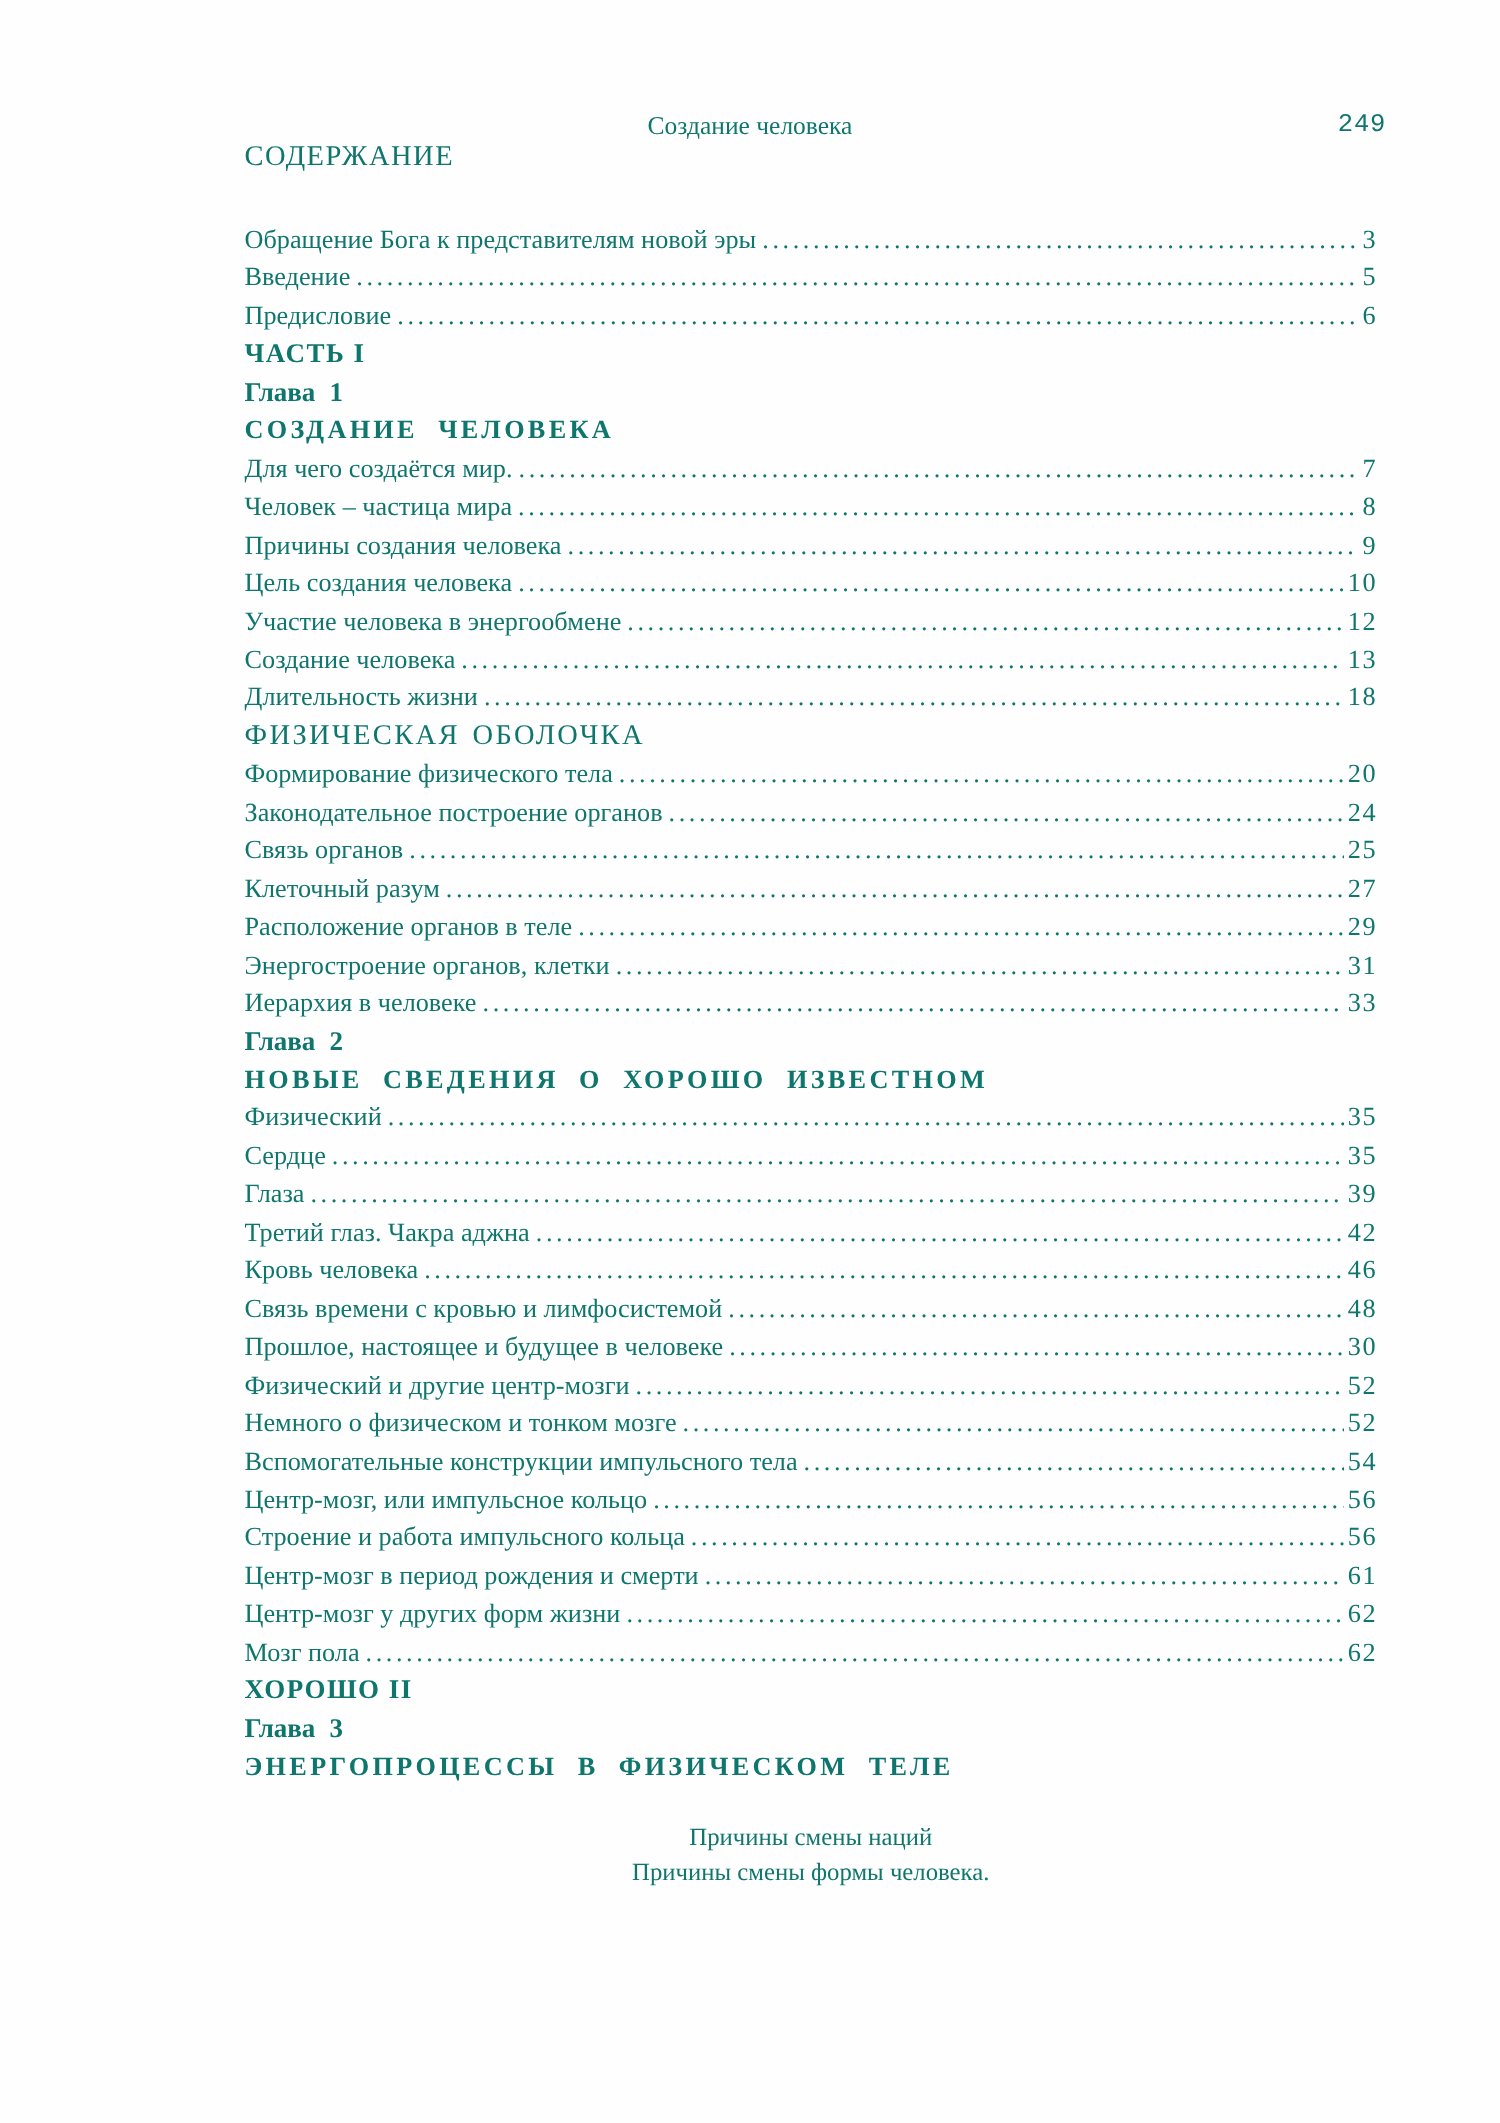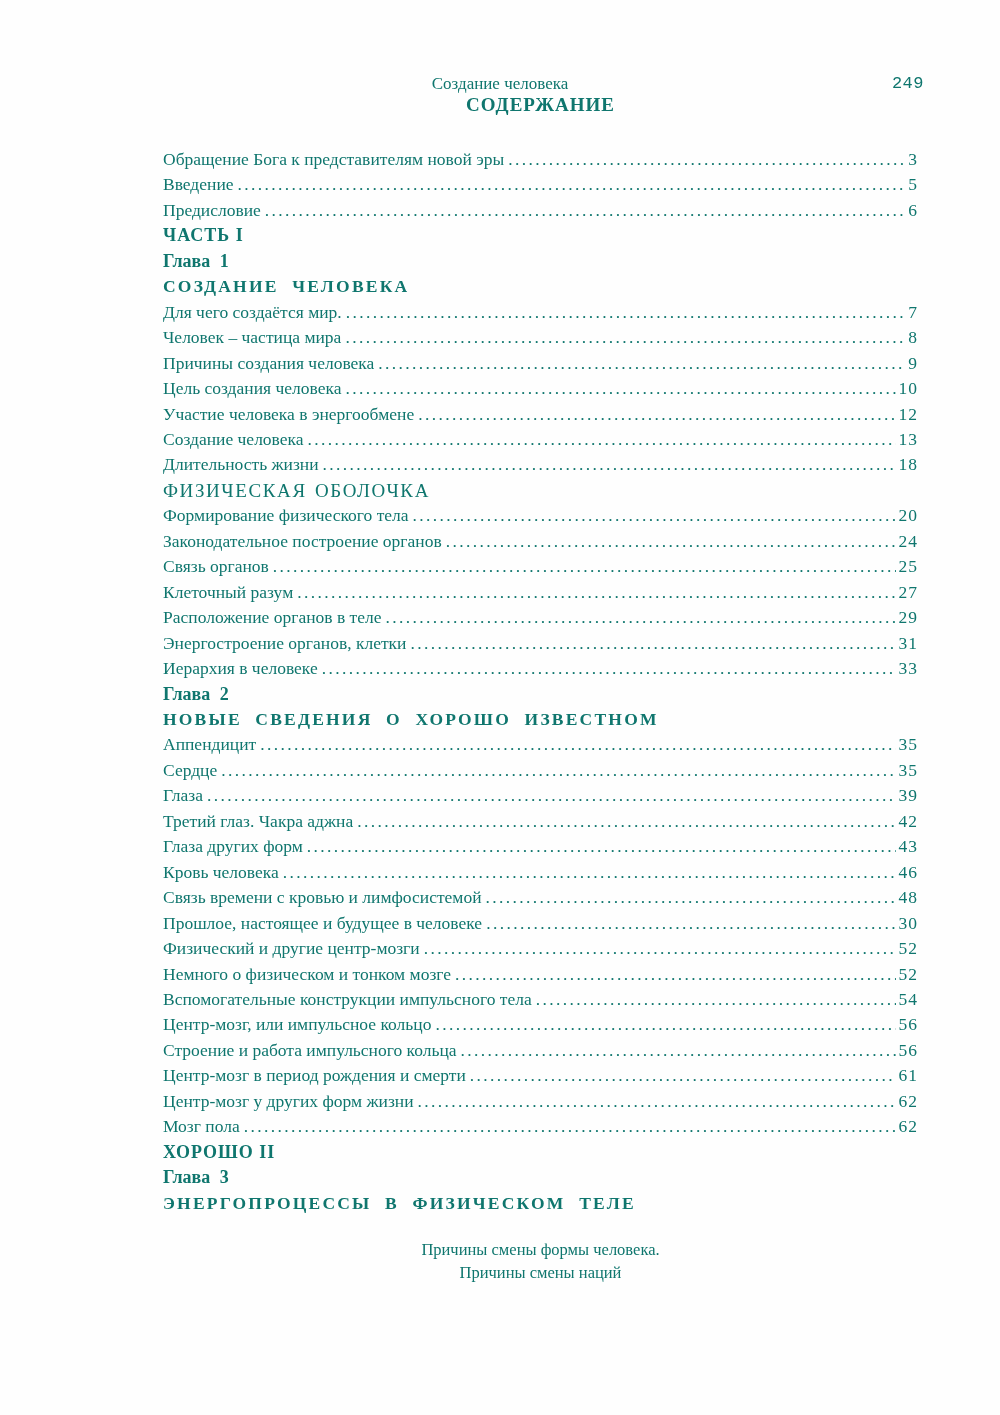--- a/index.html
+++ b/index.html
@@ -24,23 +24,22 @@
     position: absolute; left: 0; right: 0;
     text-align: center;
   }
   .running-pagenum {
     position: absolute; right: 76px; top: 0;
     letter-spacing: 0.5px;
     font-family: Liberation Mono, monospace;
   }
   .toc-title {
     margin-top: 58px;
-    text-align: center;
     font-size: 19px;
-    font-weight: bold;
+    font-weight: normal;
     letter-spacing: 1px;
     line-height: 23px;
   }
   .toc-list { margin-top: 31px; }
   .row {
     display: flex;
     align-items: baseline;
     line-height: 25.45px;
     font-size: 17.5px;
     white-space: nowrap;
@@ -191,43 +190,38 @@
         <span class="leader"></span>
         <span class="pg">33</span>
       </div>
       <div class="row chapter">
         <span class="label">Глава 2</span>
       </div>
       <div class="row heading-bold">
         <span class="label">НОВЫЕ СВЕДЕНИЯ О ХОРОШО ИЗВЕСТНОМ</span>
       </div>
       <div class="row item">
-        <span class="label">Аппендицит</span>
+        <span class="label">Физический</span>
         <span class="leader"></span>
         <span class="pg">35</span>
       </div>
       <div class="row item">
         <span class="label">Сердце</span>
         <span class="leader"></span>
         <span class="pg">35</span>
       </div>
       <div class="row item">
         <span class="label">Глаза</span>
         <span class="leader"></span>
         <span class="pg">39</span>
       </div>
       <div class="row item">
         <span class="label">Третий глаз. Чакра аджна</span>
         <span class="leader"></span>
         <span class="pg">42</span>
-      </div>
-      <div class="row item">
-        <span class="label">Глаза других форм</span>
-        <span class="leader"></span>
-        <span class="pg">43</span>
       </div>
       <div class="row item">
         <span class="label">Кровь человека</span>
         <span class="leader"></span>
         <span class="pg">46</span>
       </div>
       <div class="row item">
         <span class="label">Связь времени с кровью и лимфосистемой</span>
         <span class="leader"></span>
         <span class="pg">48</span>
@@ -282,17 +276,17 @@
       </div>
       <div class="row chapter">
         <span class="label">Глава 3</span>
       </div>
       <div class="row heading-bold">
         <span class="label">ЭНЕРГОПРОЦЕССЫ В ФИЗИЧЕСКОМ ТЕЛЕ</span>
       </div>
     </div>
 
   <div class="footer">
+    <div>Причины смены наций</div>
     <div>Причины смены формы человека.</div>
-    <div>Причины смены наций</div>
   </div>
 
 </div>
 
 </body></html>

